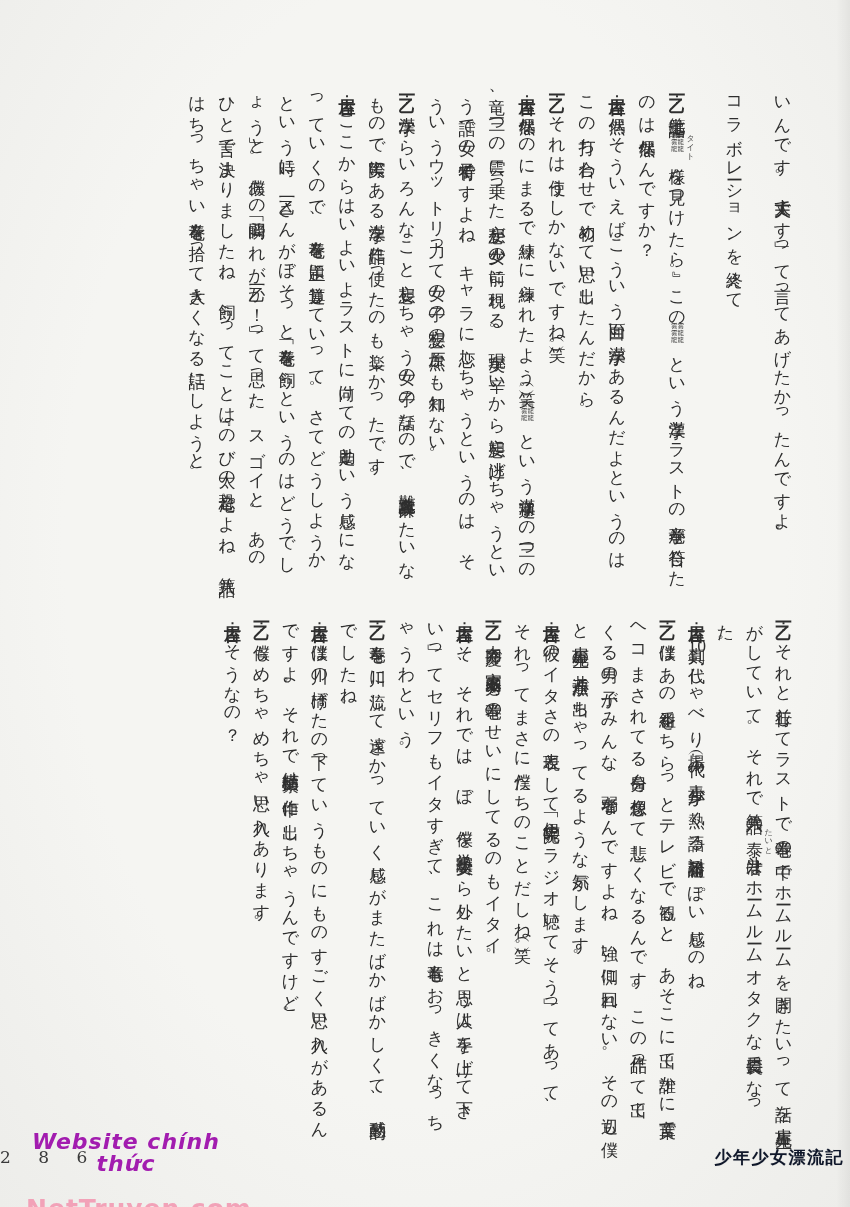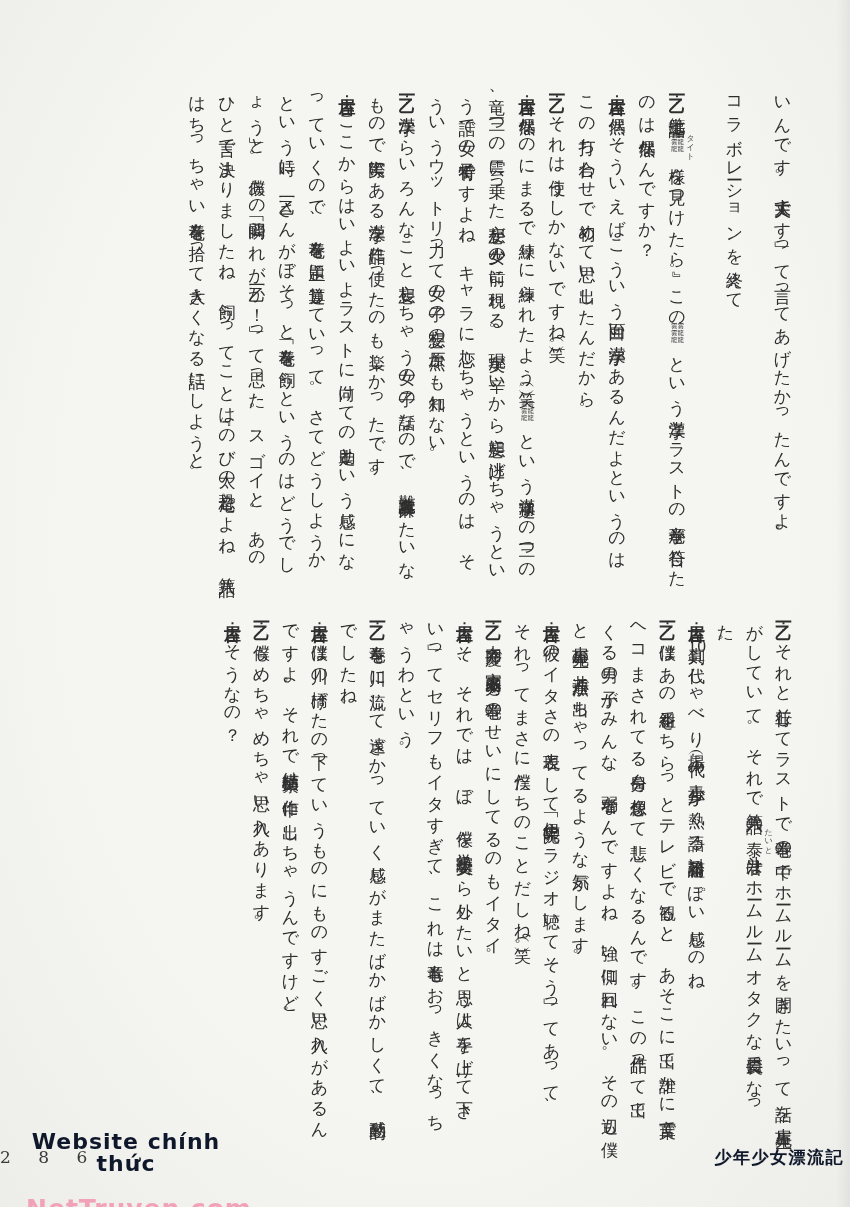--- a/index.html
+++ b/index.html
@@ -90,19 +90,19 @@
     <p class="para speech"><span class="speaker">古屋</span>：彼のイタさの表現として「伊集院光のラジオ聴いてそう」ってあって、それってまさに僕たちのことだしね（笑）。</p>
     <p class="para speech"><span class="speaker">乙一</span>：内弁慶で家庭内暴力を竜巻のせいにしてるのもイタイ。</p>
     <p class="para speech"><span class="speaker">古屋</span>：「そ、それでは、ぼ、僕を学級委員から外したいと思う人は手を上げて下さい」ってセリフもイタすぎて、これは竜巻もおっきくなっちゃうわという。</p>
     <p class="para speech"><span class="speaker">乙一</span>：竜巻を川に流して遠ざかっていく感じがまたばかばかしくて、感動的でしたね。</p>
     <p class="para speech"><span class="speaker">古屋</span>：僕は川の橋げたの下っていうものにものすごく思い入れがあるんですよ。それで結構頻繁に作中に出しちゃうんですけど。</p>
     <p class="para speech"><span class="speaker">乙一</span>：僕もめちゃめちゃ思い入れあります。</p>
     <p class="para speech"><span class="speaker">古屋</span>：そうなの？</p>
   </div>
 
 <div class="watermark">
-  <div class="wm-line1" style="color: #0f172a;">Website chính thức</div>
+  <div class="wm-line1" style="color: #a21caf; font-style: italic;">Website chính thức</div>
   <div class="wm-line2" style="color: rgb(242, 162, 184);">NetTruyen.com</div>
 </div>
 
 <div class="page-number">2 8 6</div>
 
 <div class="book-title">少年少女漂流記</div>
 
 </body></html>

